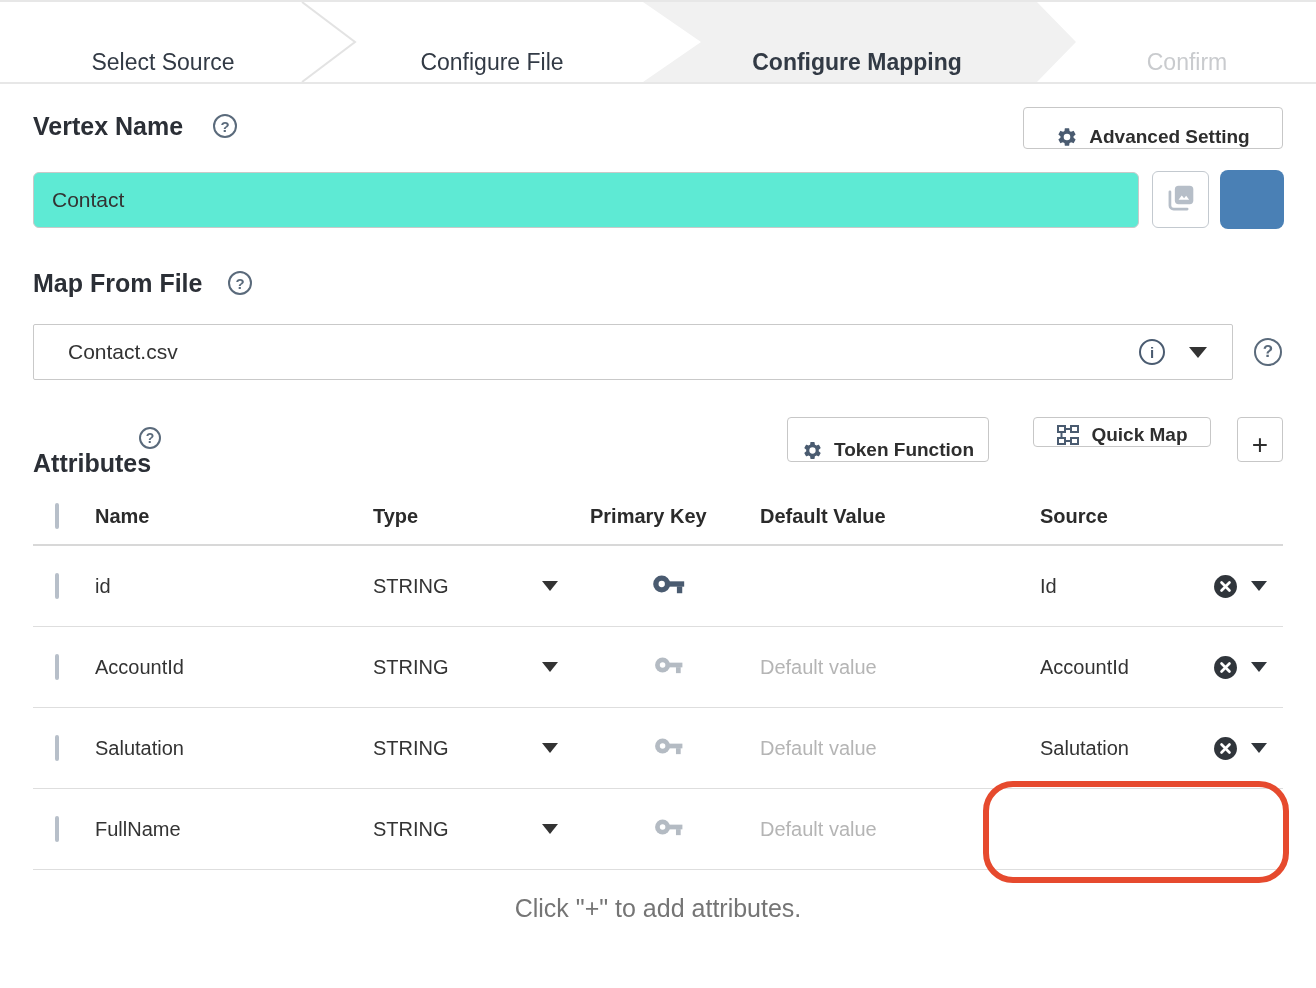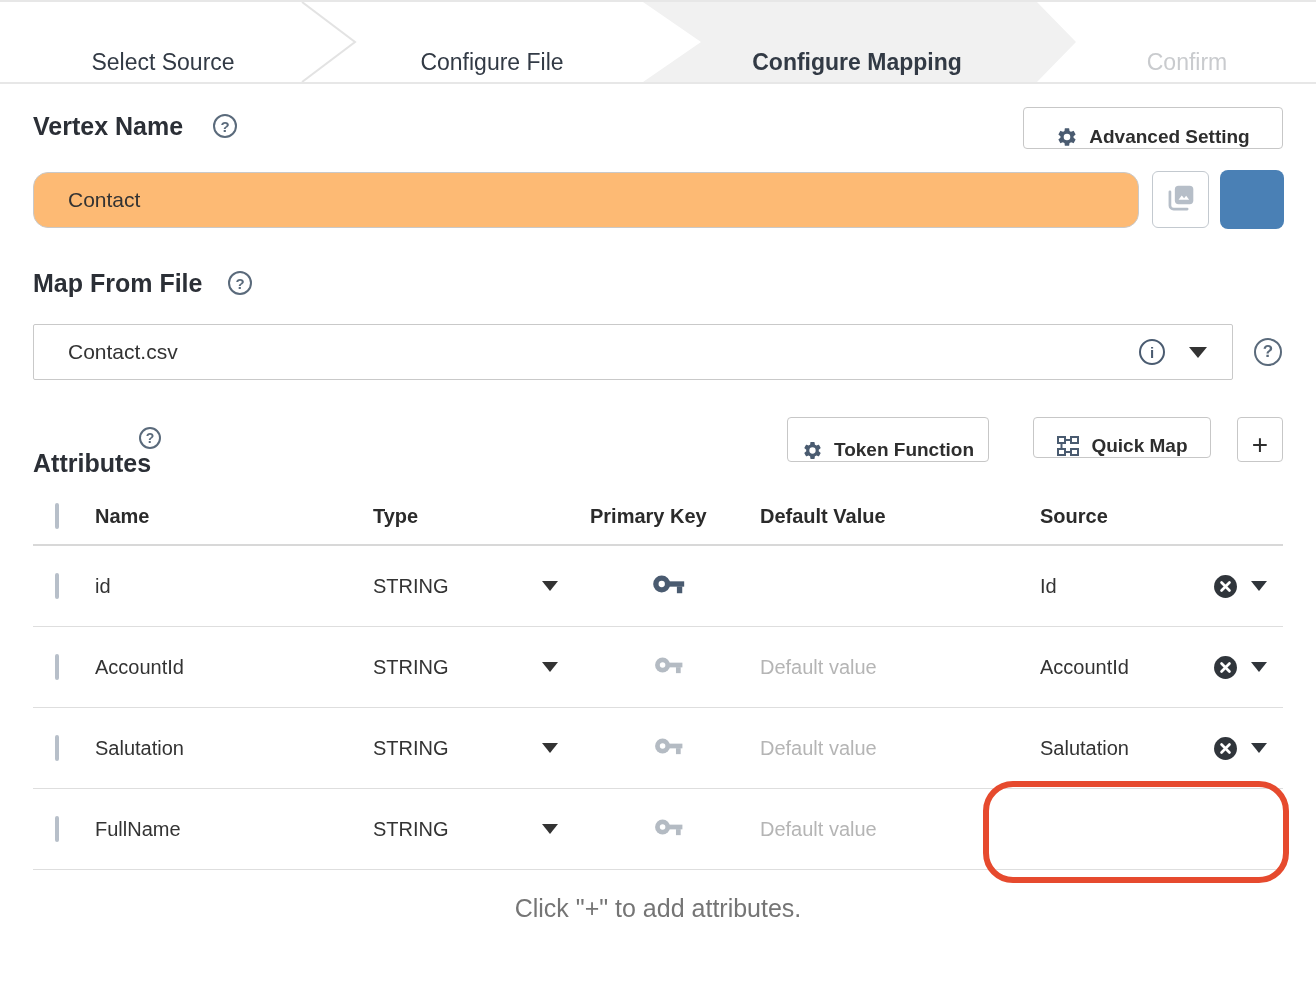--- a/index.html
+++ b/index.html
@@ -30,26 +30,26 @@
   #mff-help     { left:228px; top:271px; }
   #attr-label   { left:33px; top:424px;margin-top:25px; }
   #attr-help    { left:139px; top:427px; width:22px; height:22px; font-size:14px; }
 
   
   .btn { position:absolute; display:flex; align-items:flex-end; justify-content:center; gap:11px;
          background:#fff; border:1px solid #c7c7c7; border-radius:4px; cursor:pointer;
          font-size:19px; font-weight:bold; color:#2e2e2e; }
   #advanced-btn { left:1023px; top:107px; width:260px; height:42px; }
   #token-btn    { left:787px;  top:417px; width:202px; height:45px; }
-  #quickmap-btn { left:1033px; top:417px; width:178px; height:41px; }
+  #quickmap-btn { left:1033px; top:417px; width:178px; height:30px; }
   #plus-btn     { left:1237px; top:417px; width:46px;  height:45px; font-size:28px; font-weight:normal; }
 
   
-  .text-input { position:absolute; border:1px solid #c9c9c9; border-radius:15px; background:#fdba74;
-                font-size:21px; color:#333; padding-left:34px; font-family:"Liberation Sans", sans-serif; }
+  .text-input { position:absolute; border:1px solid #c9c9c9; border-radius:6px; background:#5eead4;
+                font-size:21px; color:#333; padding-left:18px; font-family:"Liberation Sans", sans-serif; }
   #vertex-input { left:33px; top:172px; width:1106px; height:56px; }
   #img-btn  { position:absolute; left:1152px; top:171px; width:57px; height:57px; background:#fff;
               border:1px solid #c3c9cf; border-radius:6px; display:flex; align-items:center; justify-content:center; cursor:pointer; }
   #color-btn { position:absolute; left:1220px; top:170px; width:64px; height:59px; border:none;
                border-radius:8px; cursor:pointer; }
 
   #file-select { position:absolute; left:33px; top:324px; width:1200px; height:56px; border:1px solid #c9c9c9;
                  border-radius:2px; background:#fff; display:flex; align-items:center; cursor:pointer; }
   #file-select .sel-text { font-size:21px; color:#333; padding-left:34px; }
   #file-select .right-icons { margin-left:auto; display:flex; align-items:center; gap:24px; padding-right:25px; }

